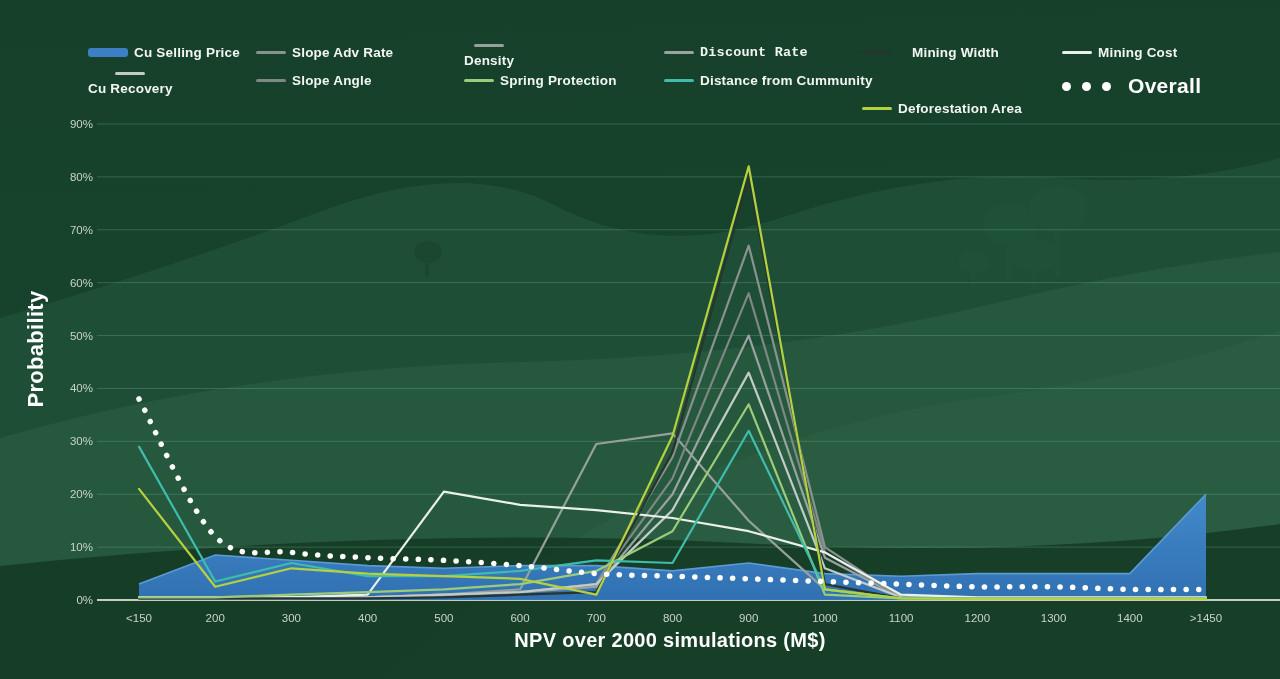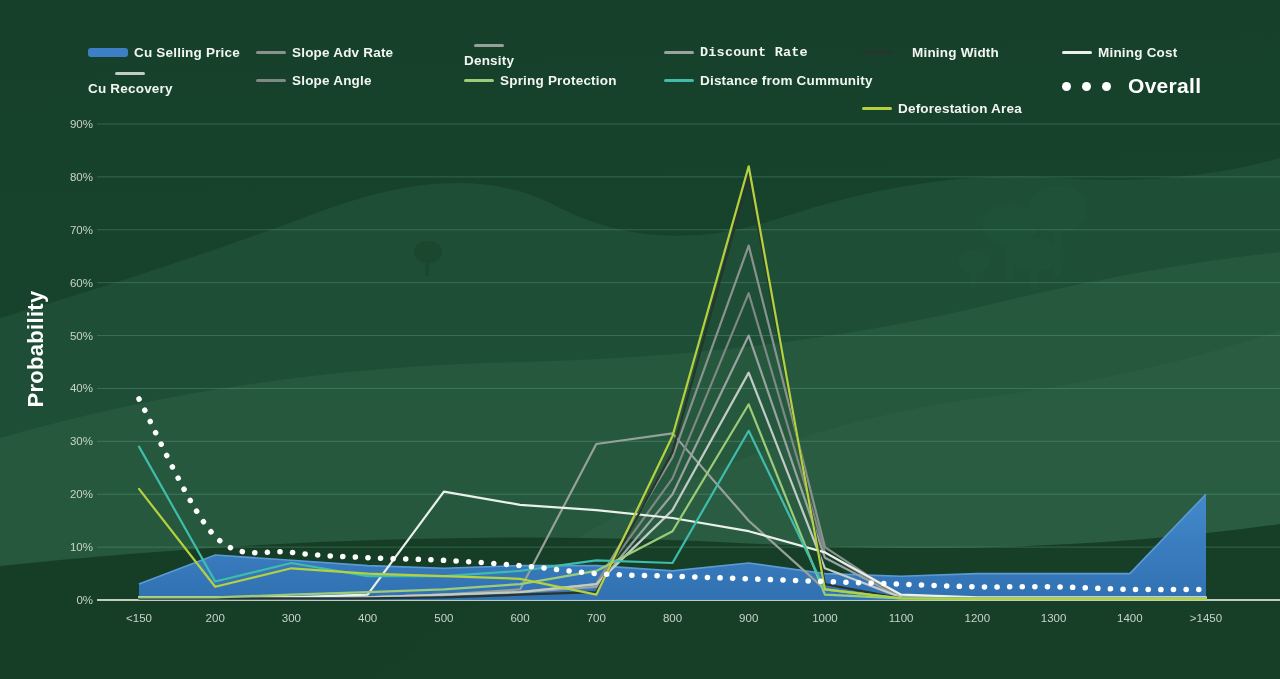--- a/index.html
+++ b/index.html
@@ -157,13 +157,14 @@
     </div>
 
   <div class="overall-legend">
     <span class="odot"></span>
     <span class="odot"></span>
     <span class="odot"></span>
     <span class="lab">Overall</span>
   </div>
 
   <div class="ylabel">Probability</div>
+  <div class="xlabel">NPV over 2000 simulations (M$)</div>
 </div>
 
 </body></html>

